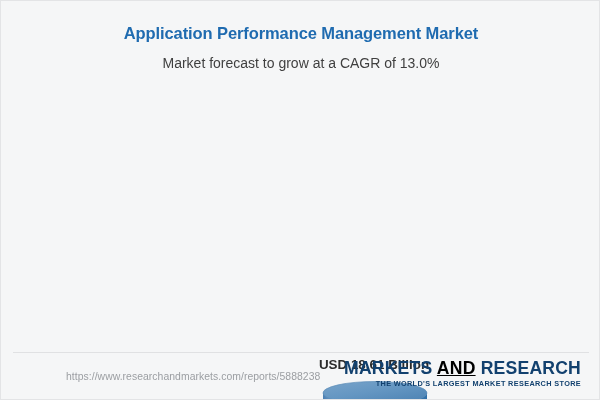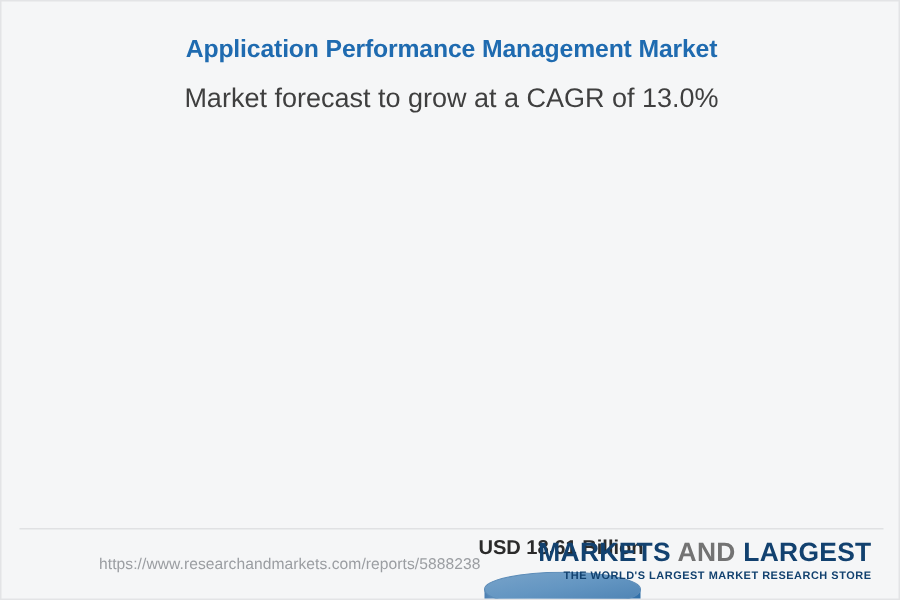--- a/index.html
+++ b/index.html
@@ -32,21 +32,21 @@
     font-weight: bold;
     color: #1f6bb0;
     letter-spacing: -0.1px;
   }
   #chart-subtitle {
     position: absolute;
     left: 0;
     top: 54px;
     width: 600px;
     text-align: center;
-    font-size: 18px;
+    font-size: 14px;
     font-weight: normal;
     color: #3f3f3f;
   }
 
   
   #plot-area {
     position: absolute;
     left: 0;
     top: 80px;
     width: 489px;
@@ -97,21 +97,21 @@
     text-align: right;
   }
   #brand-wordmark {
     font-size: 17.6px;
     font-weight: bold;
     letter-spacing: 0.2px;
     line-height: 1.05;
     white-space: nowrap;
   }
   .brand-navy { color: #12416f; }
-  .brand-gold { color: #737373; }
+  .brand-gold { color: #000000; text-decoration: underline; }
   #brand-tagline {
     font-size: 7.3px;
     font-weight: bold;
     color: #12416f;
     letter-spacing: 0.35px;
     margin-top: 2px;
     white-space: nowrap;
   }
 </style>
 </head>
@@ -176,18 +176,18 @@
     </div>
 
   </div>
 
   <div id="footer-divider"></div>
 
   <div id="footer-url">https://www.researchandmarkets.com/reports/5888238</div>
 
   <div id="brand-logo">
     <div id="brand-wordmark">
-      <span class="brand-navy">MARKETS </span><span class="brand-gold">AND</span><span class="brand-navy"> LARGEST</span>
+      <span class="brand-navy">MARKETS </span><span class="brand-gold">AND</span><span class="brand-navy"> RESEARCH</span>
     </div>
     <div id="brand-tagline">THE WORLD'S LARGEST MARKET RESEARCH STORE</div>
   </div>
 
 </div>
 
 </body></html>

